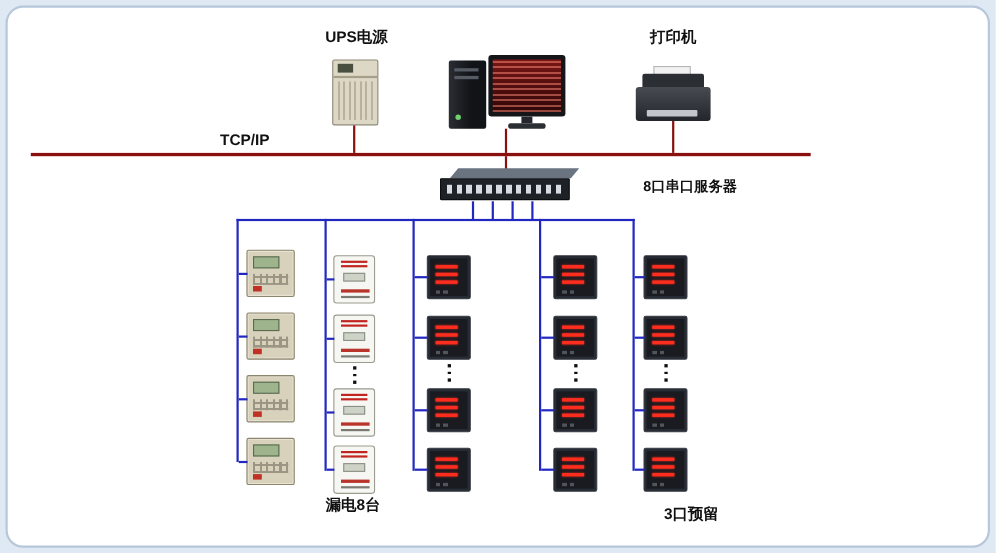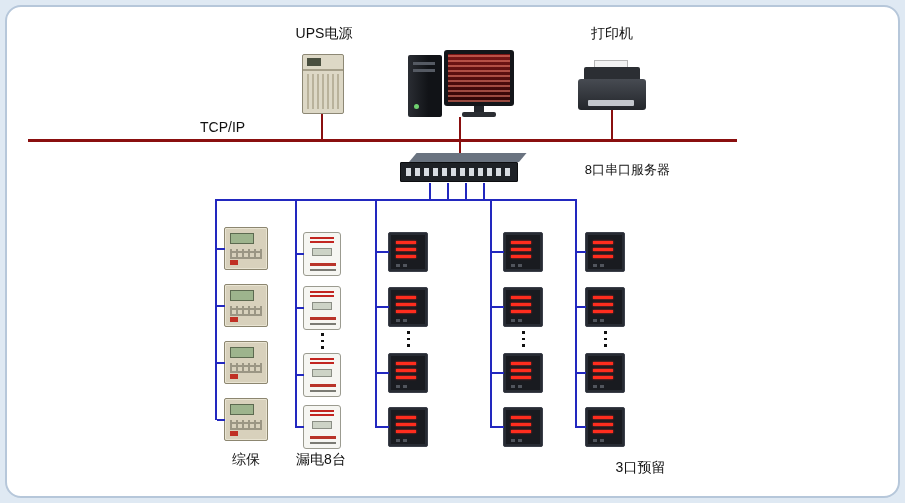--- a/index.html
+++ b/index.html
@@ -18,21 +18,21 @@
   .panel {
     position: absolute;
     left: 5px; top: 5px; right: 5px; bottom: 5px;
     background: #ffffff;
     border: 2px solid #b6c7da;
     border-radius: 16px;
   }
   .lbl {
     position: absolute;
     text-align: center;
-    font-weight: 400;
+    font-weight: 700;
     font-size: 14px;
     line-height: 18px;
     color: var(--label, #111111);
     white-space: nowrap;
   }
   .busline { background: var(--bus, #8a0f0f); }
   .netline { background: var(--line, #2228bf); }
 
   
   .dev-ups {
@@ -333,22 +333,21 @@
     </div>
     <div class="device dev-meter" style="margin-top:14px">
       <i class="mt-d mt-d1"></i>
         <i class="mt-d mt-d2"></i>
         <i class="mt-d mt-d3"></i>
         <i class="mt-btn"></i>
     </div>
   </div>
 
   <div class="lbl" style="left:186px;top:450px;width:120px">
-    <div>综保</div>
   </div>
   <div class="lbl" style="left:261px;top:450px;width:120px">
     <div>漏电8台</div>
   </div>
-  <div class="lbl" style="left:578px;top:458px;width:125px">
+  <div class="lbl" style="left:566px;top:458px;width:125px">
     <div>3口预留</div>
     <div></div>
   </div>
 </div>
 
 </body></html>

